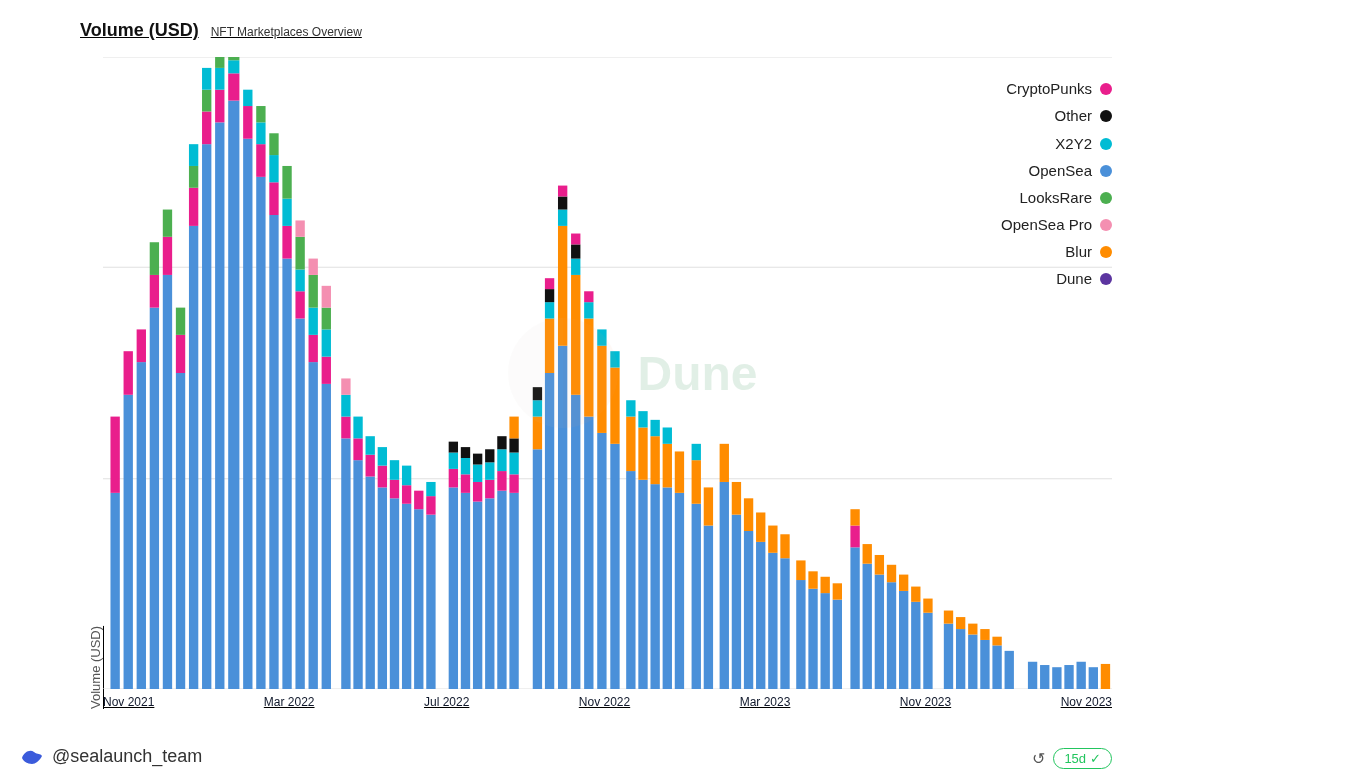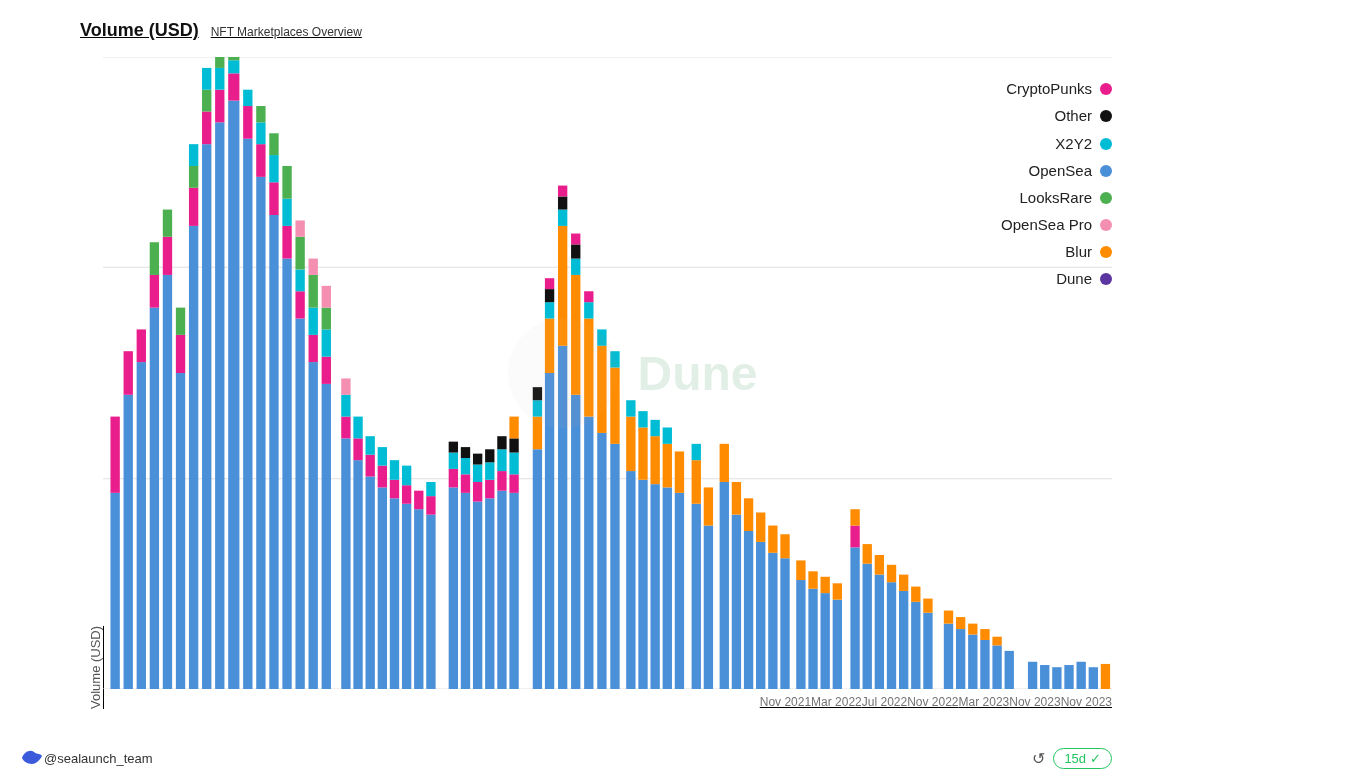--- a/index.html
+++ b/index.html
@@ -53,24 +53,24 @@
       position: relative;
       display: flex;
       flex-direction: column;
     }
     .chart-svg-area {
       flex: 1;
       position: relative;
     }
     .x-axis-labels {
       display: flex;
-      justify-content: flex-end;
+      justify-content: space-between;
       padding: 6px 0 0 0;
       font-size: 12px;
-      color: #737373;
+      color: #0f172a;
     }
     .legend {
       position: absolute;
       right: 0;
       top: 30px;
       display: flex;
       flex-direction: column;
       gap: 10px;
       width: 160px;
     }
@@ -92,22 +92,23 @@
       position: absolute;
       bottom: 12px;
       left: 20px;
       right: 20px;
       display: flex;
       align-items: center;
       justify-content: space-between;
     }
     .footer-brand {
       display: flex;
-      align-items: center;
-      font-size: 13px;
+      align-items: flex-start;
+      gap: 8px;
+      font-size: 18px;
       color: #333;
     }
     .footer-controls {
       display: flex;
       align-items: center;
       gap: 8px;
     }
     .refresh-btn {
       font-size: 16px;
       color: #555;

